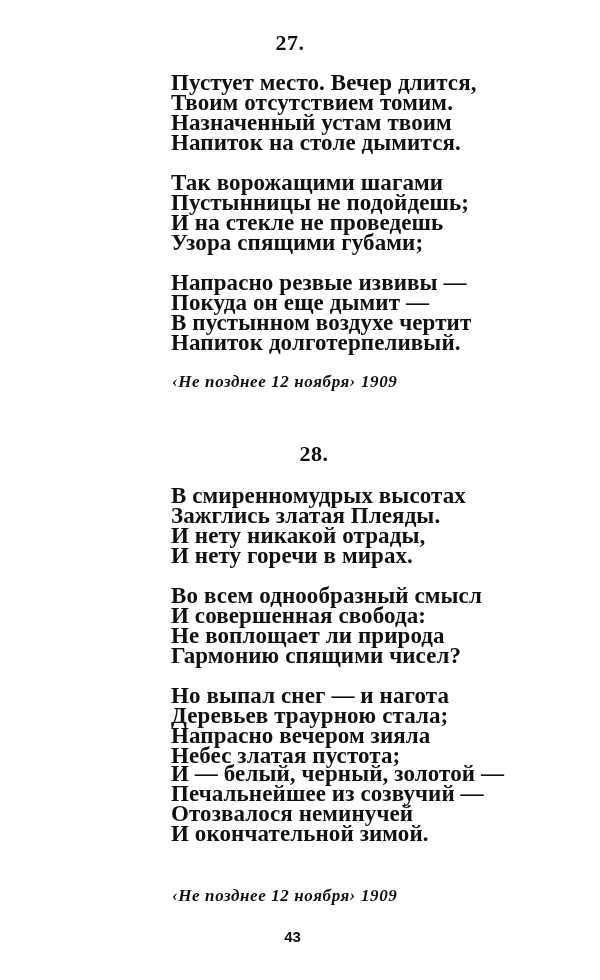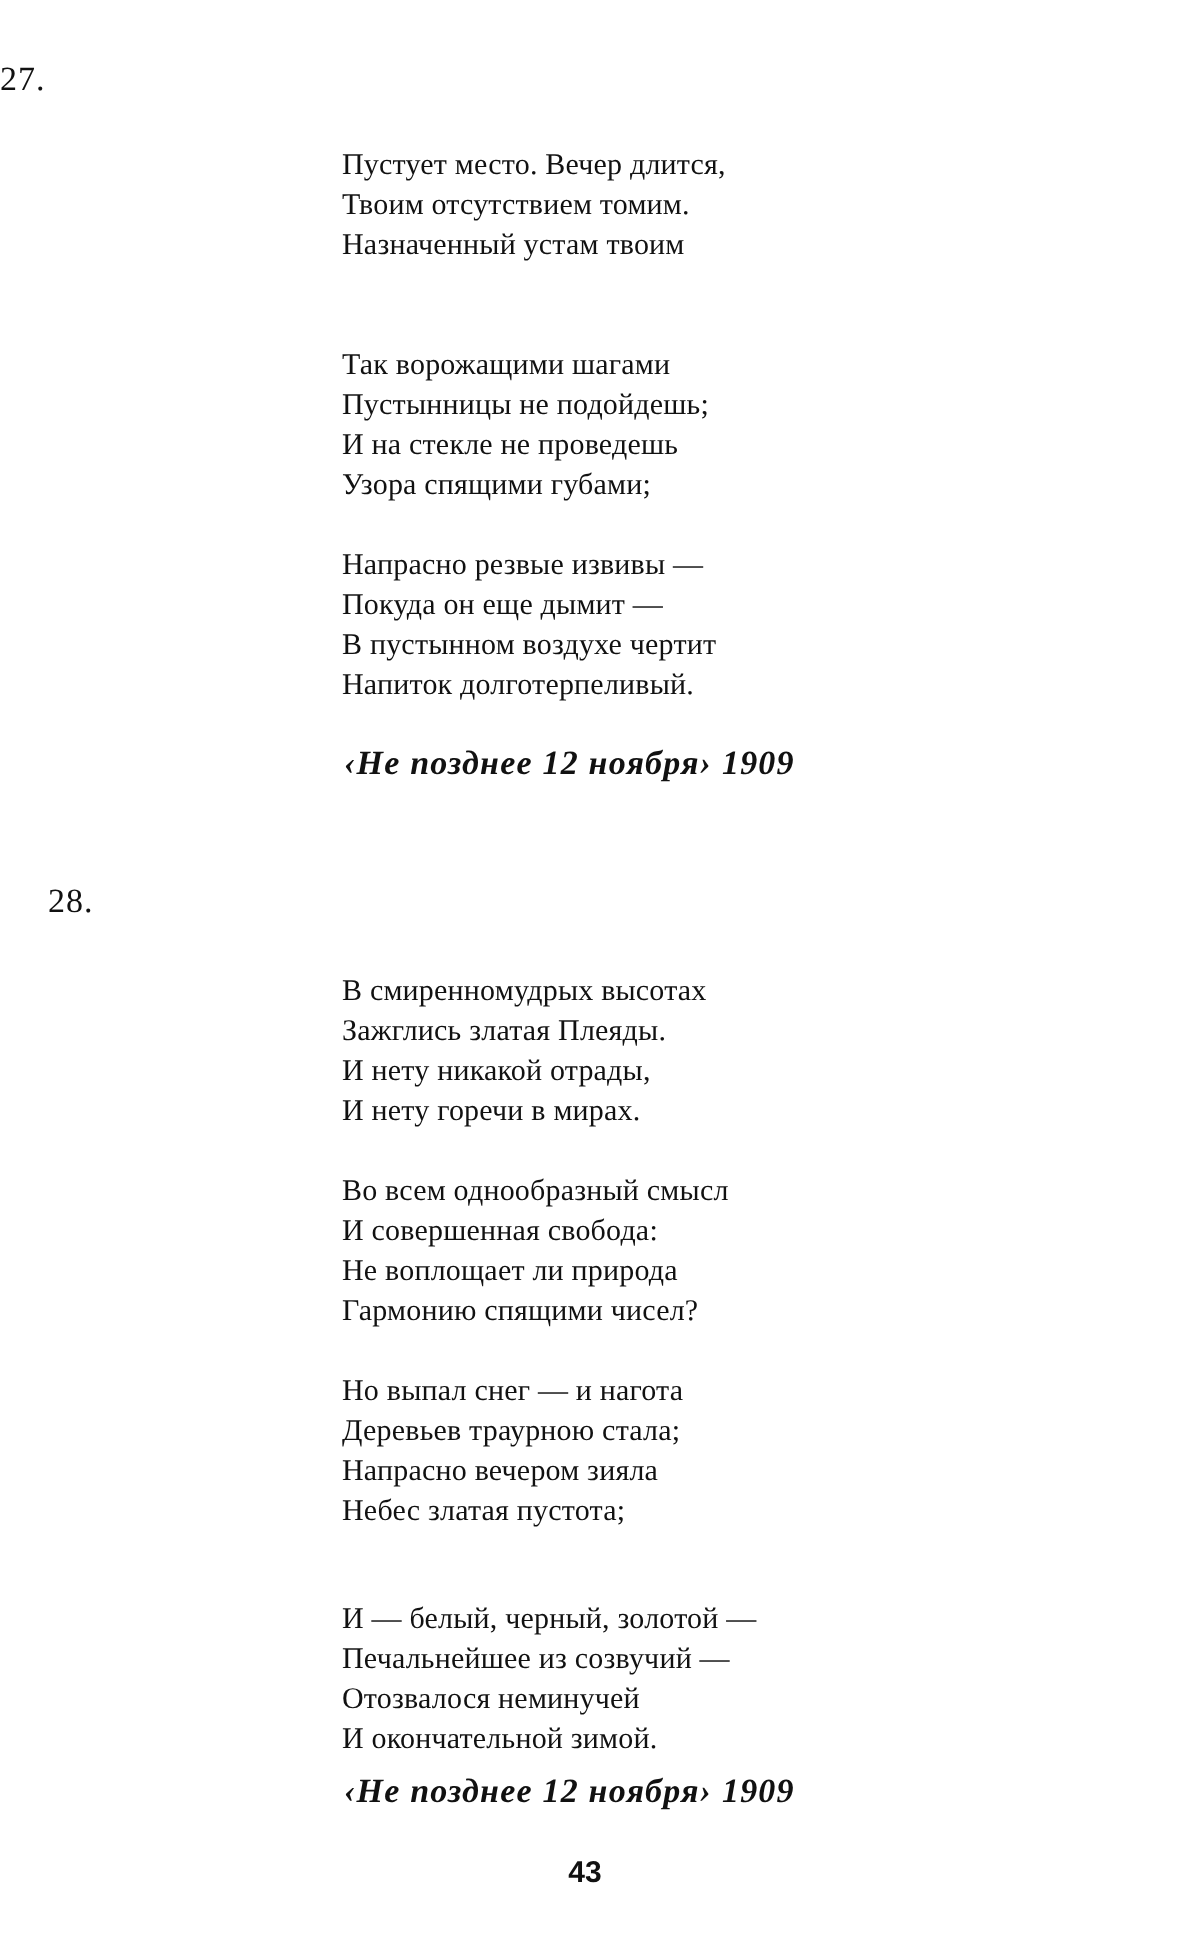--- a/index.html
+++ b/index.html
@@ -2,26 +2,26 @@
 <html><head>
   <meta charset="utf-8">
   <style>
     html, body { margin: 0; padding: 0; background: #ffffff; }
     body {
       width: 600px; height: 980px; position: relative; overflow: hidden;
       font-family: "Liberation Serif", "DejaVu Serif", serif;
       color: #111111;
     }
     .num {
-      position: absolute; left: 0; width: 580px; 
-      font-weight: normal; font-size: 17px; letter-spacing: 0.5px;
+      position: absolute; left: 0; width: 580px; text-align: center;
+      font-weight: bold; font-size: 22px; letter-spacing: 0.5px;
     }
     .stanza {
       position: absolute; left: 171px;
-      font-size: 15px; line-height: 20px; font-weight: normal;
+      font-size: 23px; line-height: 20px; font-weight: bold;
       letter-spacing: 0.1px;
     }
     .stanza .line { white-space: nowrap; display: block; }
     .date {
       position: absolute; left: 172px;
       font-size: 17px; font-style: italic; font-weight: bold;
       letter-spacing: 0.6px; white-space: nowrap; text-align: center;
     }
     .pagenum {
       position: absolute; left: 0; width: 585px; text-align: center;
@@ -33,20 +33,21 @@
 <body>
 
 <div>
 
   <div class="num" style="top:30px;">27.</div>
 
   <div class="stanza" style="top:73px;">
     <span class="line">Пустует место. Вечер длится,</span>
     <span class="line">Твоим отсутствием томим.</span>
     <span class="line">Назначенный устам твоим</span>
+    <span class="line">Напиток на столе дымится.</span>
   </div>
 
   <div class="stanza" style="top:173px;">
     <span class="line">Так ворожащими шагами</span>
     <span class="line">Пустынницы не подойдешь;</span>
     <span class="line">И на стекле не проведешь</span>
     <span class="line">Узора спящими губами;</span>
   </div>
 
   <div class="stanza" style="top:273px;">
@@ -74,21 +75,21 @@
     <span class="line">Гармонию спящими чисел?</span>
   </div>
 
   <div class="stanza" style="top:686px;">
     <span class="line">Но выпал снег — и нагота</span>
     <span class="line">Деревьев траурною стала;</span>
     <span class="line">Напрасно вечером зияла</span>
     <span class="line">Небес златая пустота;</span>
   </div>
 
-  <div class="stanza" style="top:800px;">
+  <div class="stanza" style="top:764px;">
     <span class="line">И — белый, черный, золотой —</span>
     <span class="line">Печальнейшее из созвучий —</span>
     <span class="line">Отозвалося неминучей</span>
     <span class="line">И окончательной зимой.</span>
   </div>
 
   <div class="date" style="top:886px;">‹Не позднее 12 ноября› 1909</div>
 
   <div class="pagenum" style="top:928px;">43</div>
 </div>

